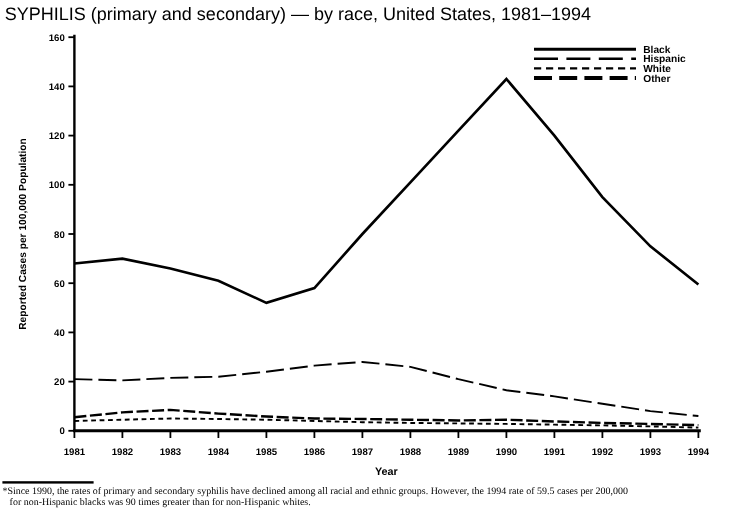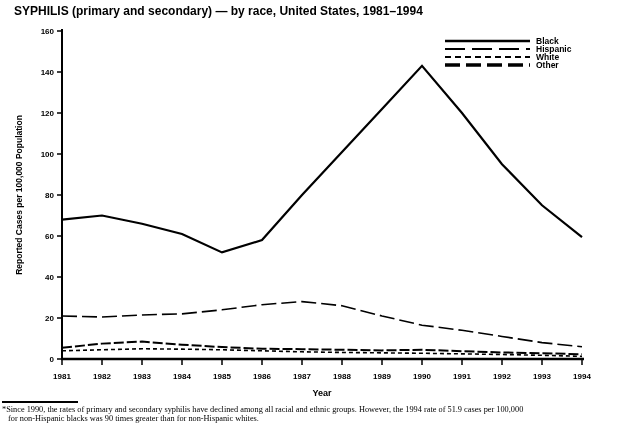--- a/index.html
+++ b/index.html
@@ -1,18 +1,18 @@
 <!DOCTYPE html>
 <html><head>
 <meta charset="utf-8">
 <style>
   html,body{margin:0;padding:0;}
   body{background:#ffffff;font-family:"Liberation Sans",sans-serif;}
   .page{position:relative;width:626px;height:439px;background:#ffffff;overflow:hidden;}
-  .chart-title{position:absolute;left:14px;top:4px;font-size:12px;font-weight:bold;color:#000;letter-spacing:0px;white-space:nowrap;}
+  .chart-title{position:absolute;left:4px;top:4px;font-size:15px;font-weight:normal;color:#000;letter-spacing:0px;white-space:nowrap;}
   svg{position:absolute;left:0;top:0;}
   .footnote{position:absolute;left:2px;top:401px;width:622px;color:#000;}
   .footnote-rule{width:76px;height:0;border-top:2px solid #000;margin-bottom:3px;}
   .fn-line{font-family:"Liberation Serif",serif;font-size:8.3px;line-height:8.6px;white-space:nowrap;}
   .fn-indent{padding-left:6px;}
 </style>
 </head>
 <body>
 
 <div class="page">
@@ -76,16 +76,16 @@
       <text x="536" y="44" font-size="8.5" font-family="&quot;Liberation Sans&quot;,sans-serif" font-weight="bold" fill="#000000">Black</text>
       <line x1="445" y1="49" x2="530" y2="49" stroke="#000000" stroke-width="2" stroke-dasharray="20,7"></line>
       <text x="536" y="52" font-size="8.5" font-family="&quot;Liberation Sans&quot;,sans-serif" font-weight="bold" fill="#000000">Hispanic</text>
       <line x1="445" y1="57" x2="530" y2="57" stroke="#000000" stroke-width="2" stroke-dasharray="6,4"></line>
       <text x="536" y="60" font-size="8.5" font-family="&quot;Liberation Sans&quot;,sans-serif" font-weight="bold" fill="#000000">White</text>
       <line x1="445" y1="65" x2="530" y2="65" stroke="#000000" stroke-width="3.5" stroke-dasharray="15,6"></line>
       <text x="536" y="68" font-size="8.5" font-family="&quot;Liberation Sans&quot;,sans-serif" font-weight="bold" fill="#000000">Other</text>
     </svg>
   <div class="footnote">
     <div class="footnote-rule"></div>
-    <div class="fn-line">*Since 1990, the rates of primary and secondary syphilis have declined among all racial and ethnic groups. However, the 1994 rate of 51.9 cases per 100,000</div>
+    <div class="fn-line">*Since 1990, the rates of primary and secondary syphilis have declined among all racial and ethnic groups. However, the 1994 rate of 59.5 cases per 200,000</div>
     <div class="fn-line fn-indent">for non-Hispanic blacks was 90 times greater than for non-Hispanic whites.</div>
   </div>
 </div>
 
 </body></html>

